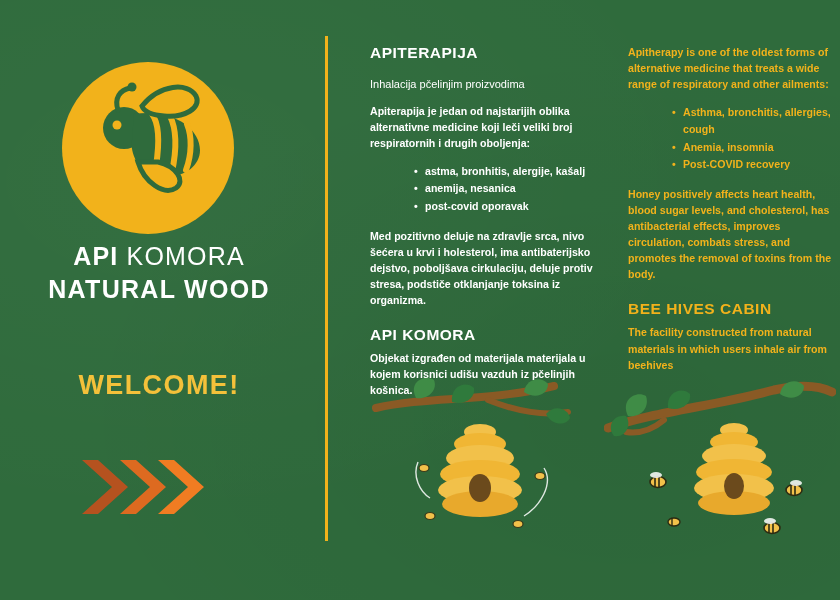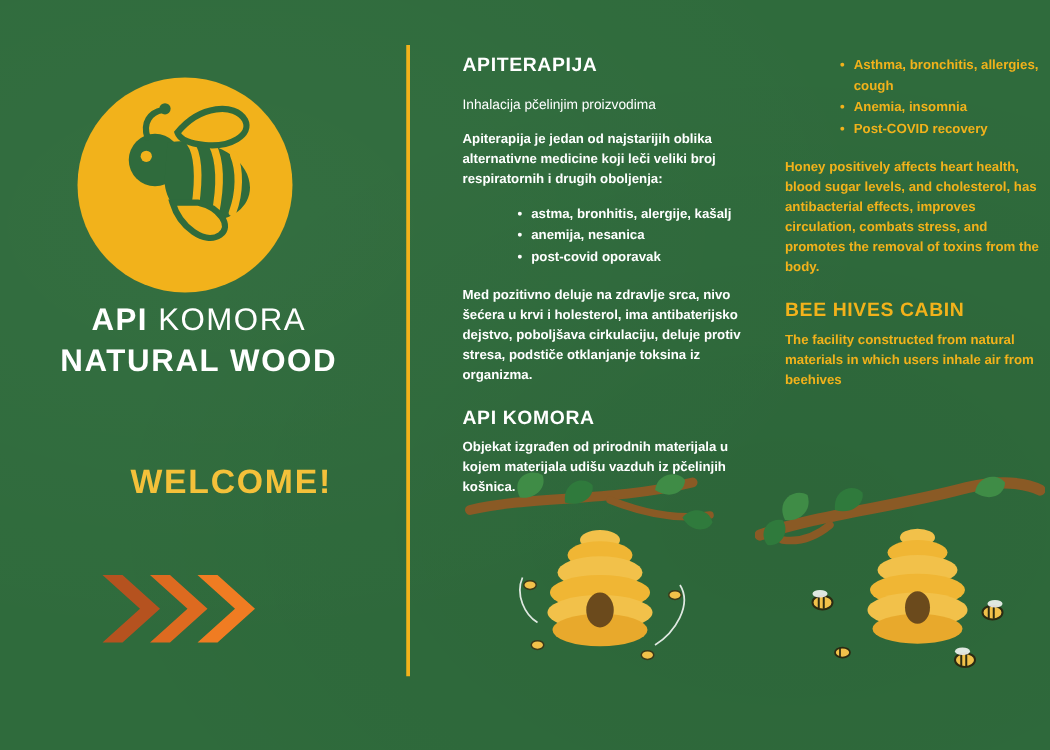--- a/index.html
+++ b/index.html
@@ -75,21 +75,20 @@
   .welcome {
     position: absolute;
     left: 0;
     top: 370px;
     width: 318px;
     text-align: center;
     color: #f4c13a;
     font-size: 27px;
     font-weight: bold;
     letter-spacing: 1.4px;
-    padding-left: 26px;
   }
   .chevrons {
     position: absolute;
     left: 0;
     top: 452px;
     width: 318px;
     height: 70px;
   }
   
   .divider {
@@ -235,25 +234,26 @@
     <h3 class="subheading">Inhalacija pčelinjim proizvodima</h3>
     <p class="para">Apiterapija je jedan od najstarijih oblika alternativne medicine koji leči veliki broj respiratornih i drugih oboljenja:</p>
     <ul class="bullets">
       <li>astma, bronhitis, alergije, kašalj</li>
       <li>anemija, nesanica</li>
       <li>post-covid oporavak</li>
     </ul>
     <p class="para">Med pozitivno deluje na zdravlje srca, nivo šećera u krvi i holesterol, ima antibaterijsko dejstvo, poboljšava cirkulaciju, deluje protiv stresa, podstiče otklanjanje toksina iz organizma.</p>
     <div class="section2">
       <h2 class="heading">API KOMORA</h2>
-      <p class="para">Objekat izgrađen od prirodnih materijala u kojem materijala udišu vazduh iz pčelinjih košnica.</p>
+      <p class="para">Objekat izgrađen od materijala materijala u kojem korisnici udišu vazduh iz pčelinjih košnica.</p>
     </div>
   </div>
 
   <div class="col col-en">
+    <p class="para">Apitherapy is one of the oldest forms of alternative medicine that treats a wide range of respiratory and other ailments:</p>
     <ul class="bullets">
       <li>Asthma, bronchitis, allergies, cough</li>
       <li>Anemia, insomnia</li>
       <li>Post-COVID recovery</li>
     </ul>
     <p class="para">Honey positively affects heart health, blood sugar levels, and cholesterol, has antibacterial effects, improves circulation, combats stress, and promotes the removal of toxins from the body.</p>
     <div class="section2">
       <h2 class="heading">BEE HIVES CABIN</h2>
       <p class="para">The facility constructed from natural materials in which users inhale air from beehives</p>
     </div>

